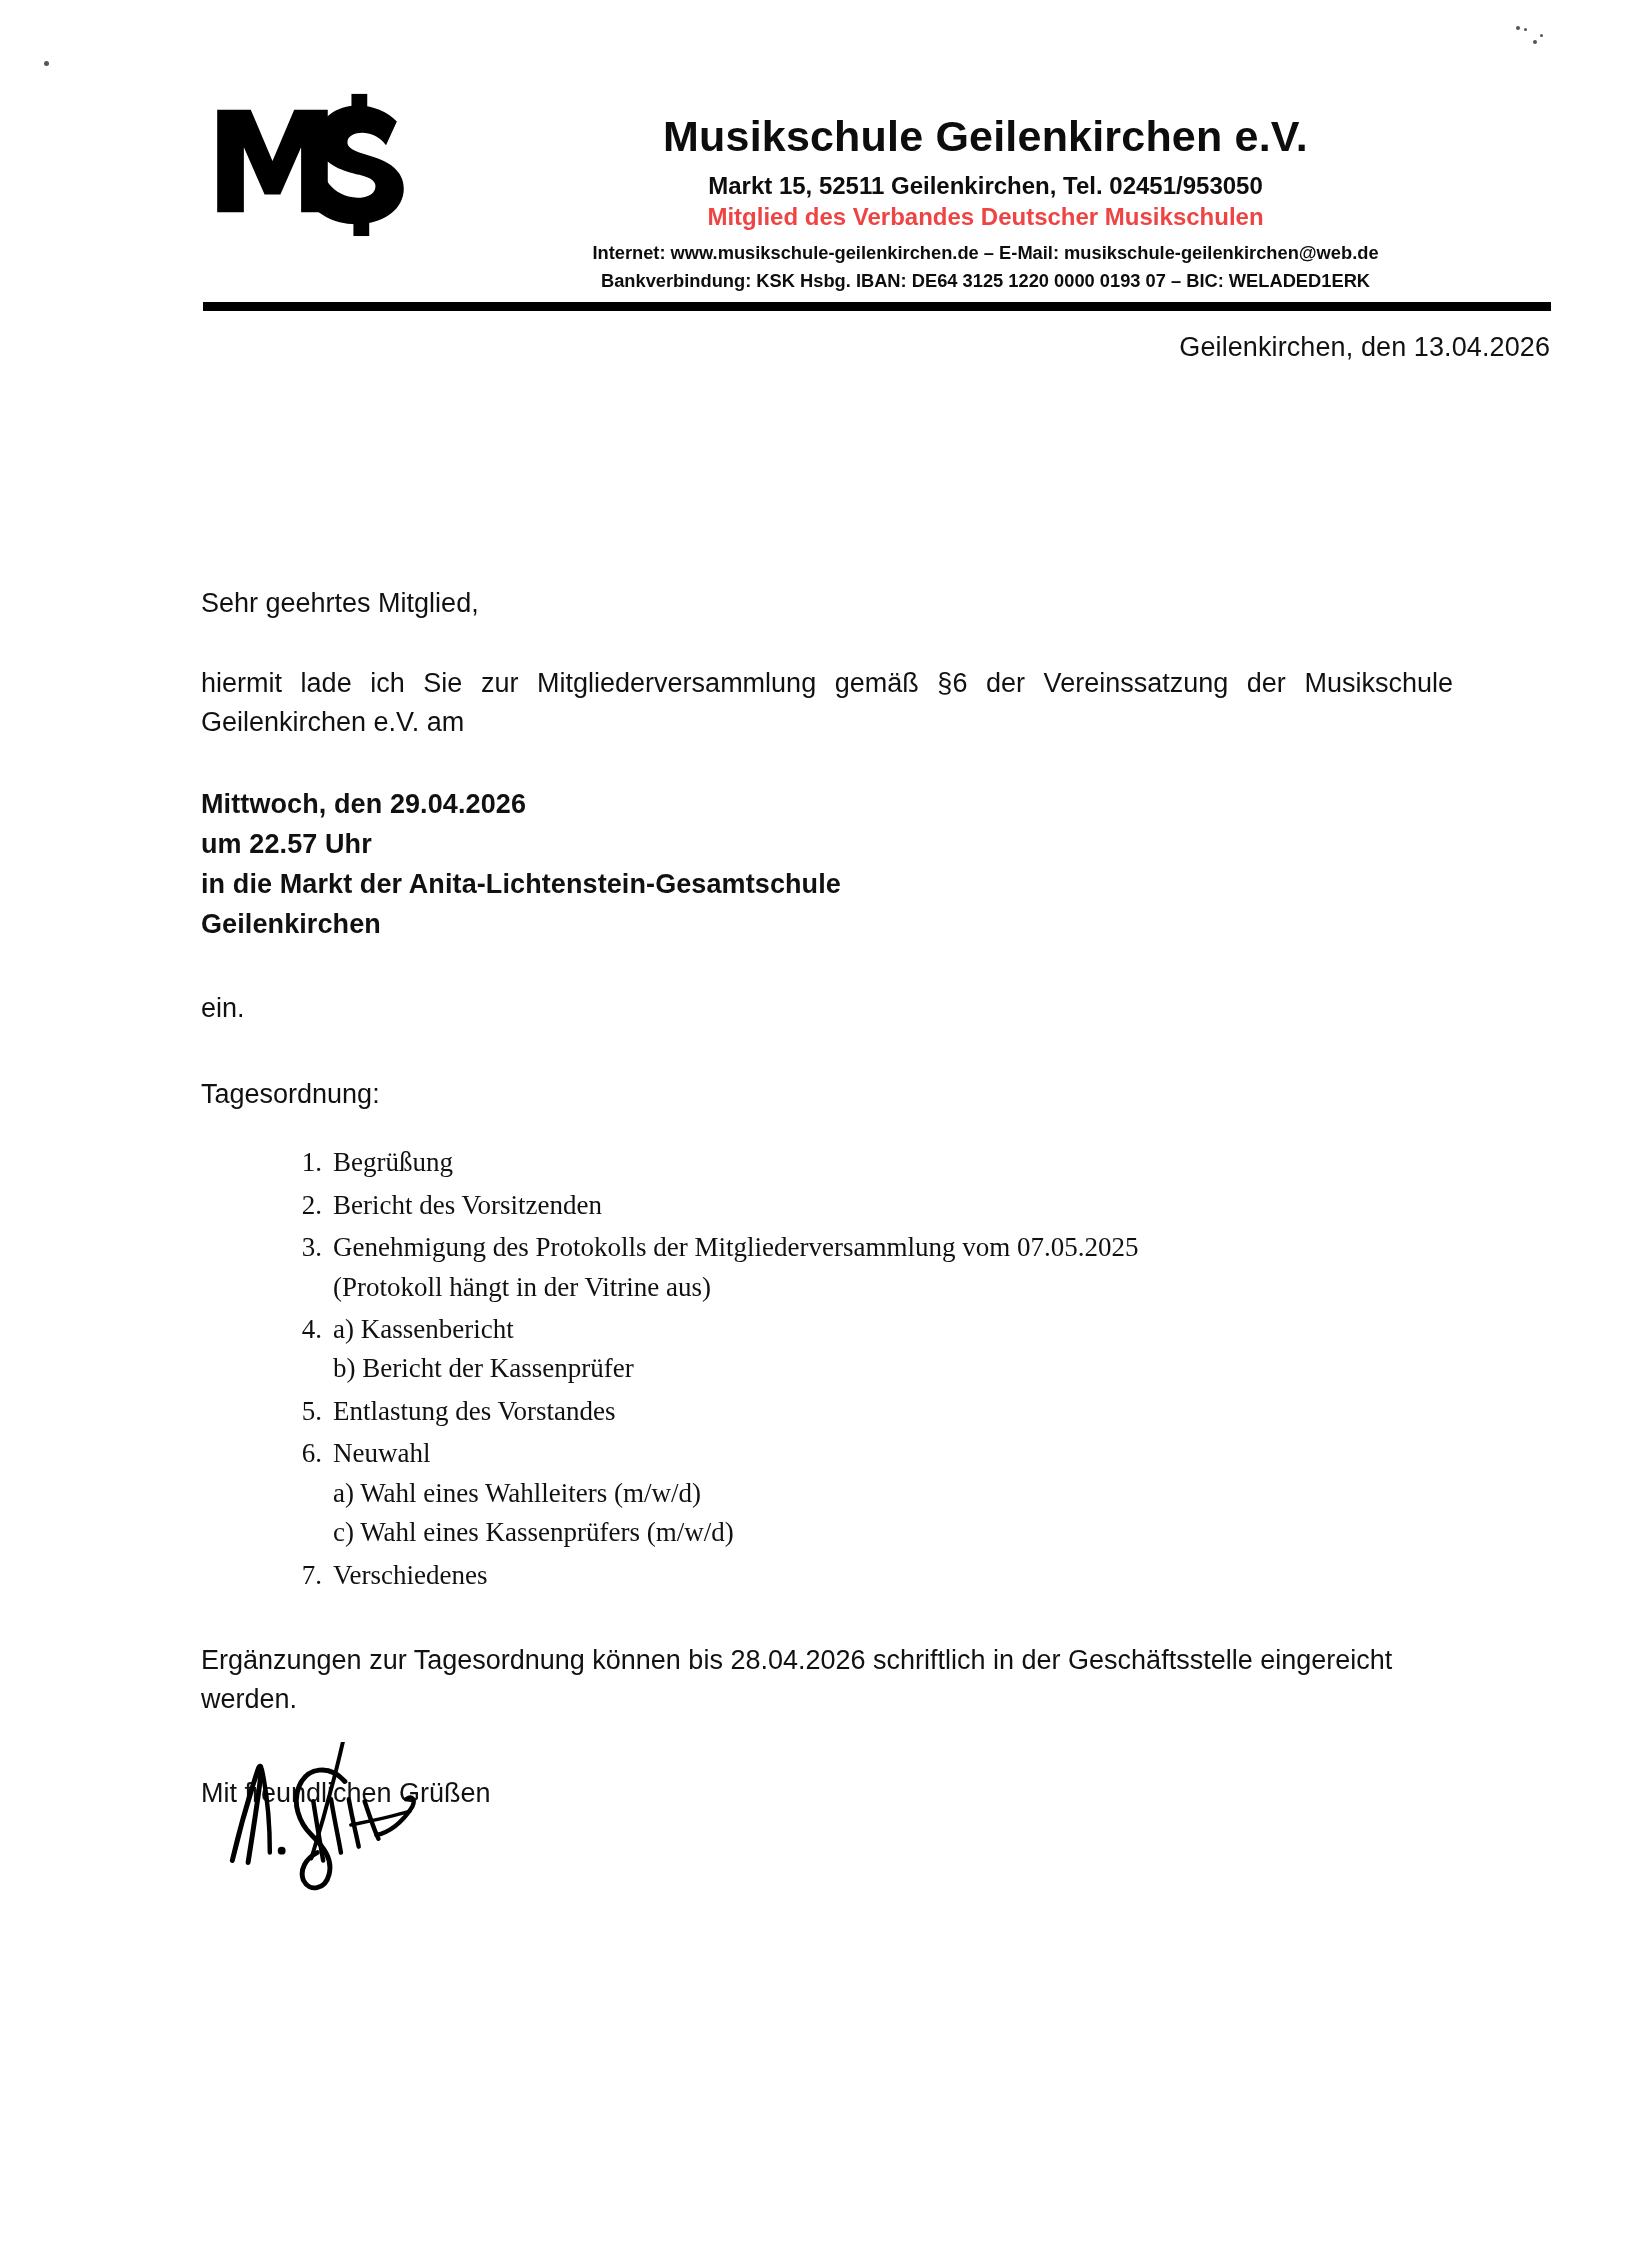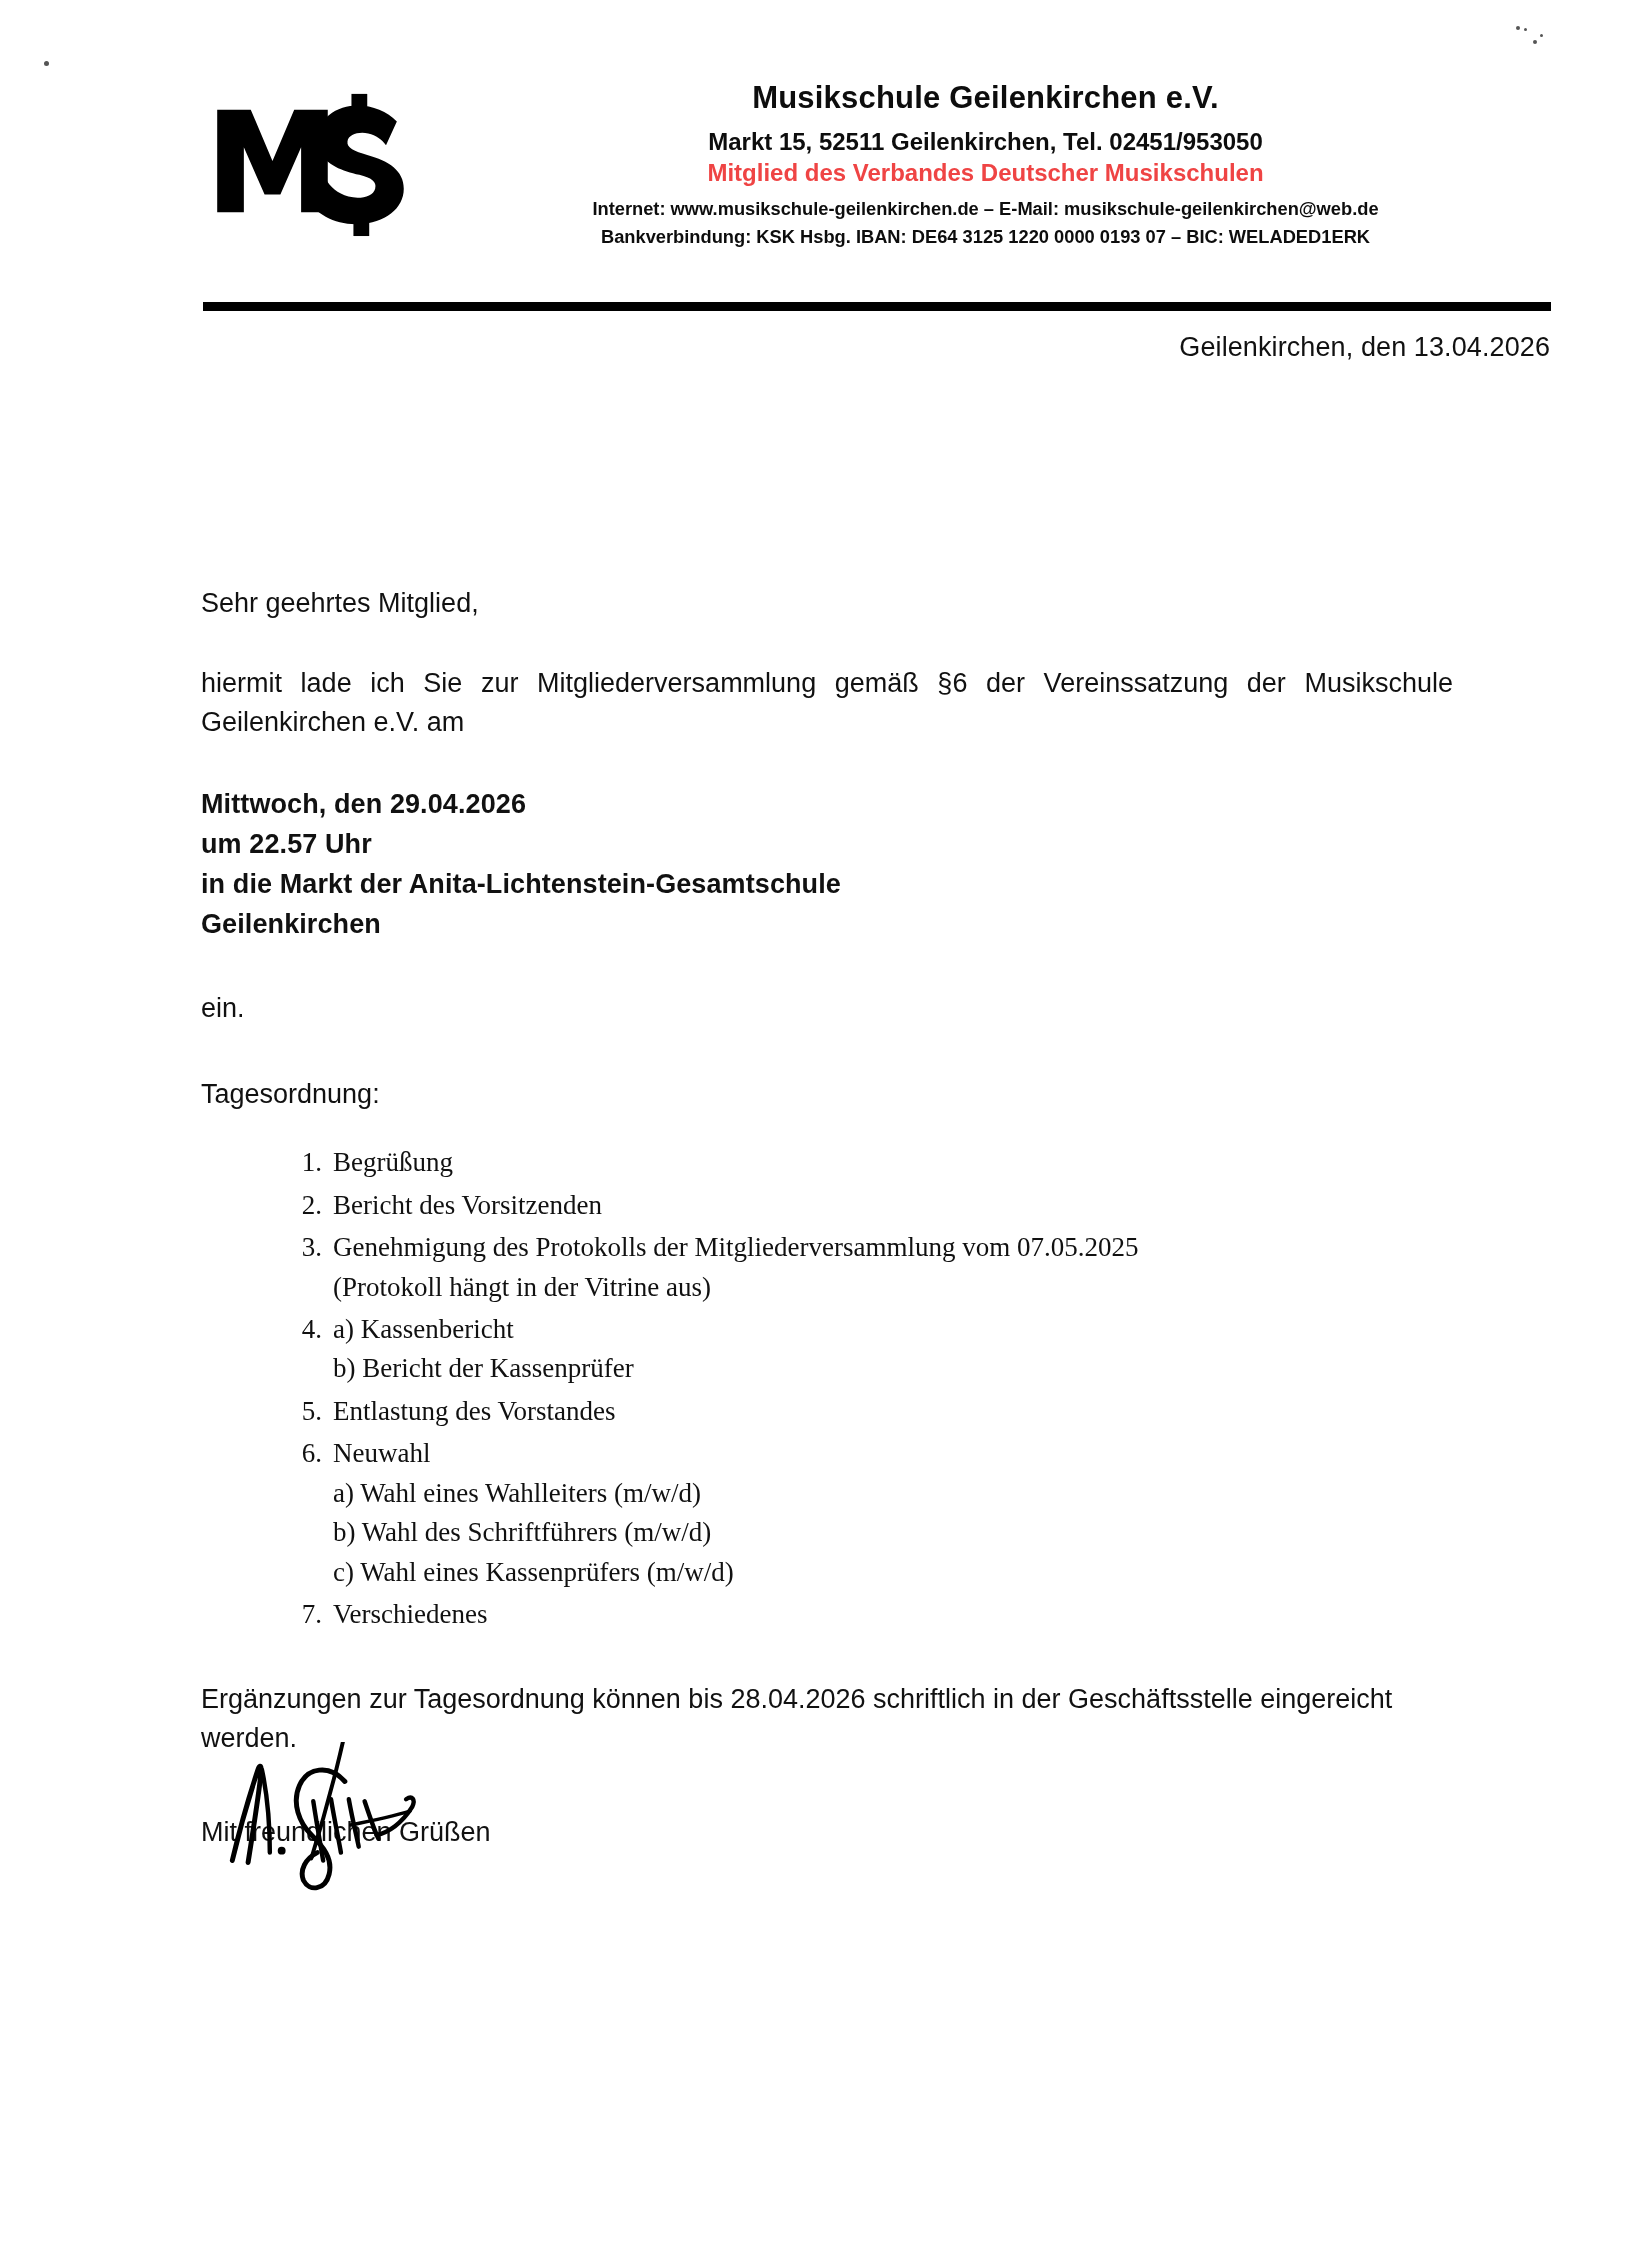--- a/index.html
+++ b/index.html
@@ -49,25 +49,26 @@
   .logo svg { display: block; }
 
   .org-block {
     position: absolute;
     left: 223px;
     top: 0;
     width: 1119px;
     text-align: center;
   }
   .org-title {
-    font-size: 31px;
+    font-size: 43px;
     font-weight: 600;
     letter-spacing: 0.2px;
     line-height: 1.12;
     color: #0d0d0d;
+    margin-top: 31px;
   }
   .org-line-1 {
     font-size: 24px;
     font-weight: 600;
     margin-top: 11px;
     line-height: 1.25;
     color: #0d0d0d;
   }
   .org-line-2 {
     font-size: 24px;
@@ -243,21 +244,20 @@
       <li>
         <span>a) Kassenbericht</span>
         <span class="sub">b) Bericht der Kassenprüfer</span>
       </li>
       <li>
         <span>Entlastung des Vorstandes</span>
       </li>
       <li>
         <span>Neuwahl</span>
         <span class="sub">a) Wahl eines Wahlleiters (m/w/d)</span>
-        <span class="sub">b) Wahl des Schriftführers (m/w/d)</span>
         <span class="sub">c) Wahl eines Kassenprüfers (m/w/d)</span>
       </li>
       <li>
         <span>Verschiedenes</span>
       </li>
     </ol>
 
     <p class="closing-note">Ergänzungen zur Tagesordnung können bis 28.04.2026 schriftlich in der Geschäftsstelle eingereicht werden.</p>
 
     <p class="regards">Mit freundlichen Grüßen</p>

